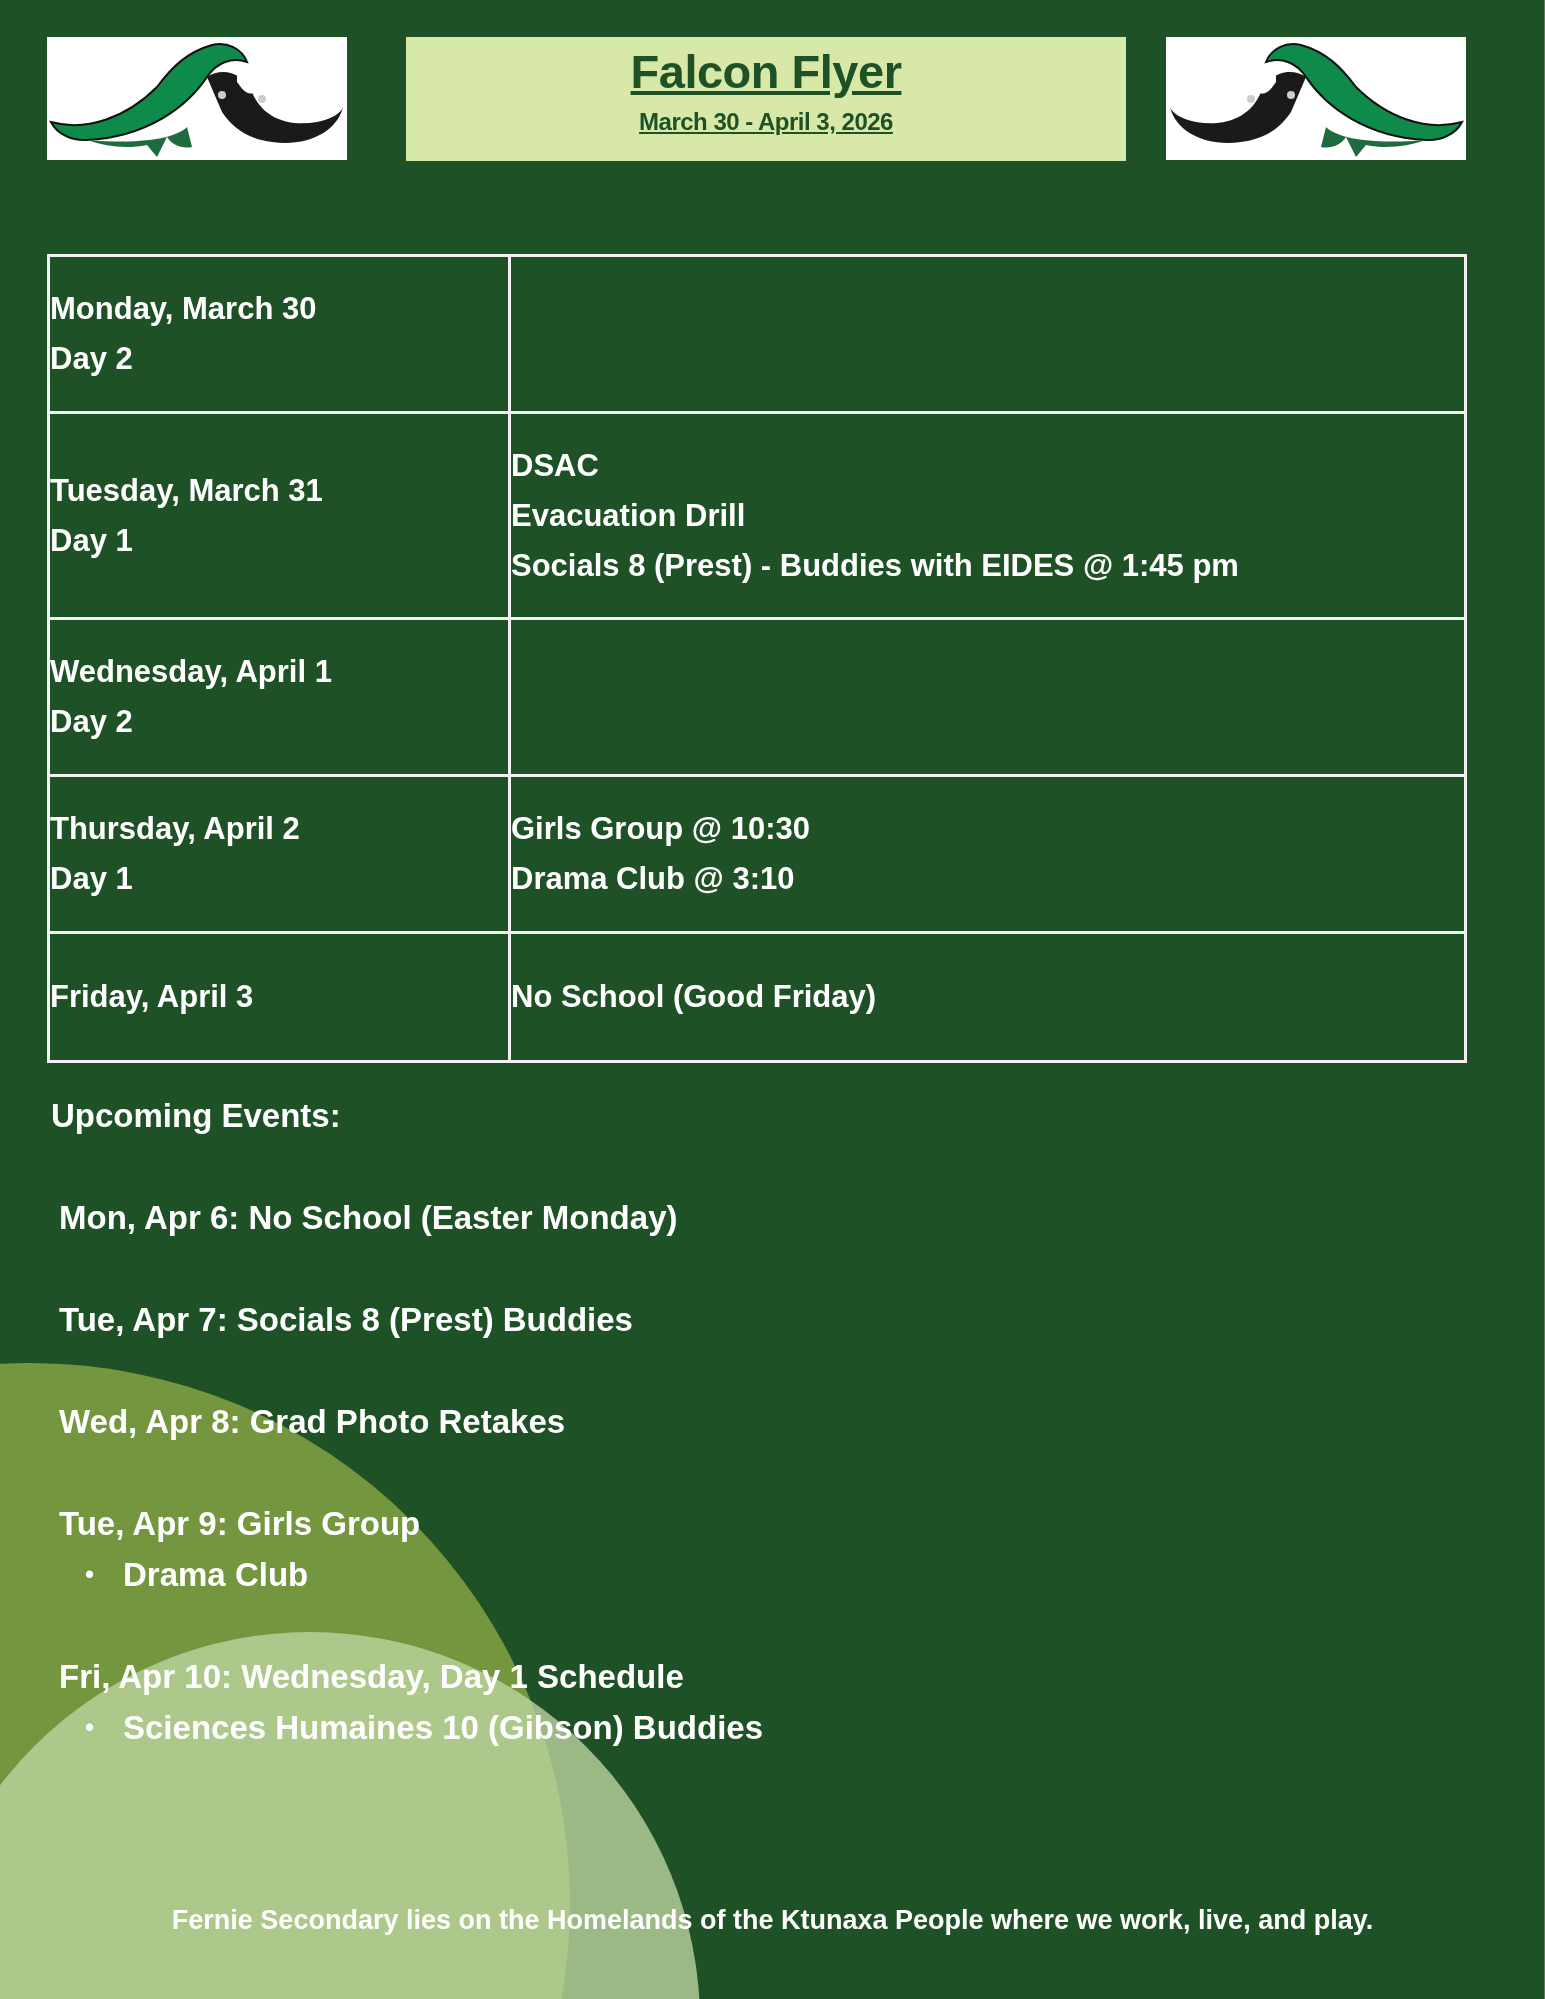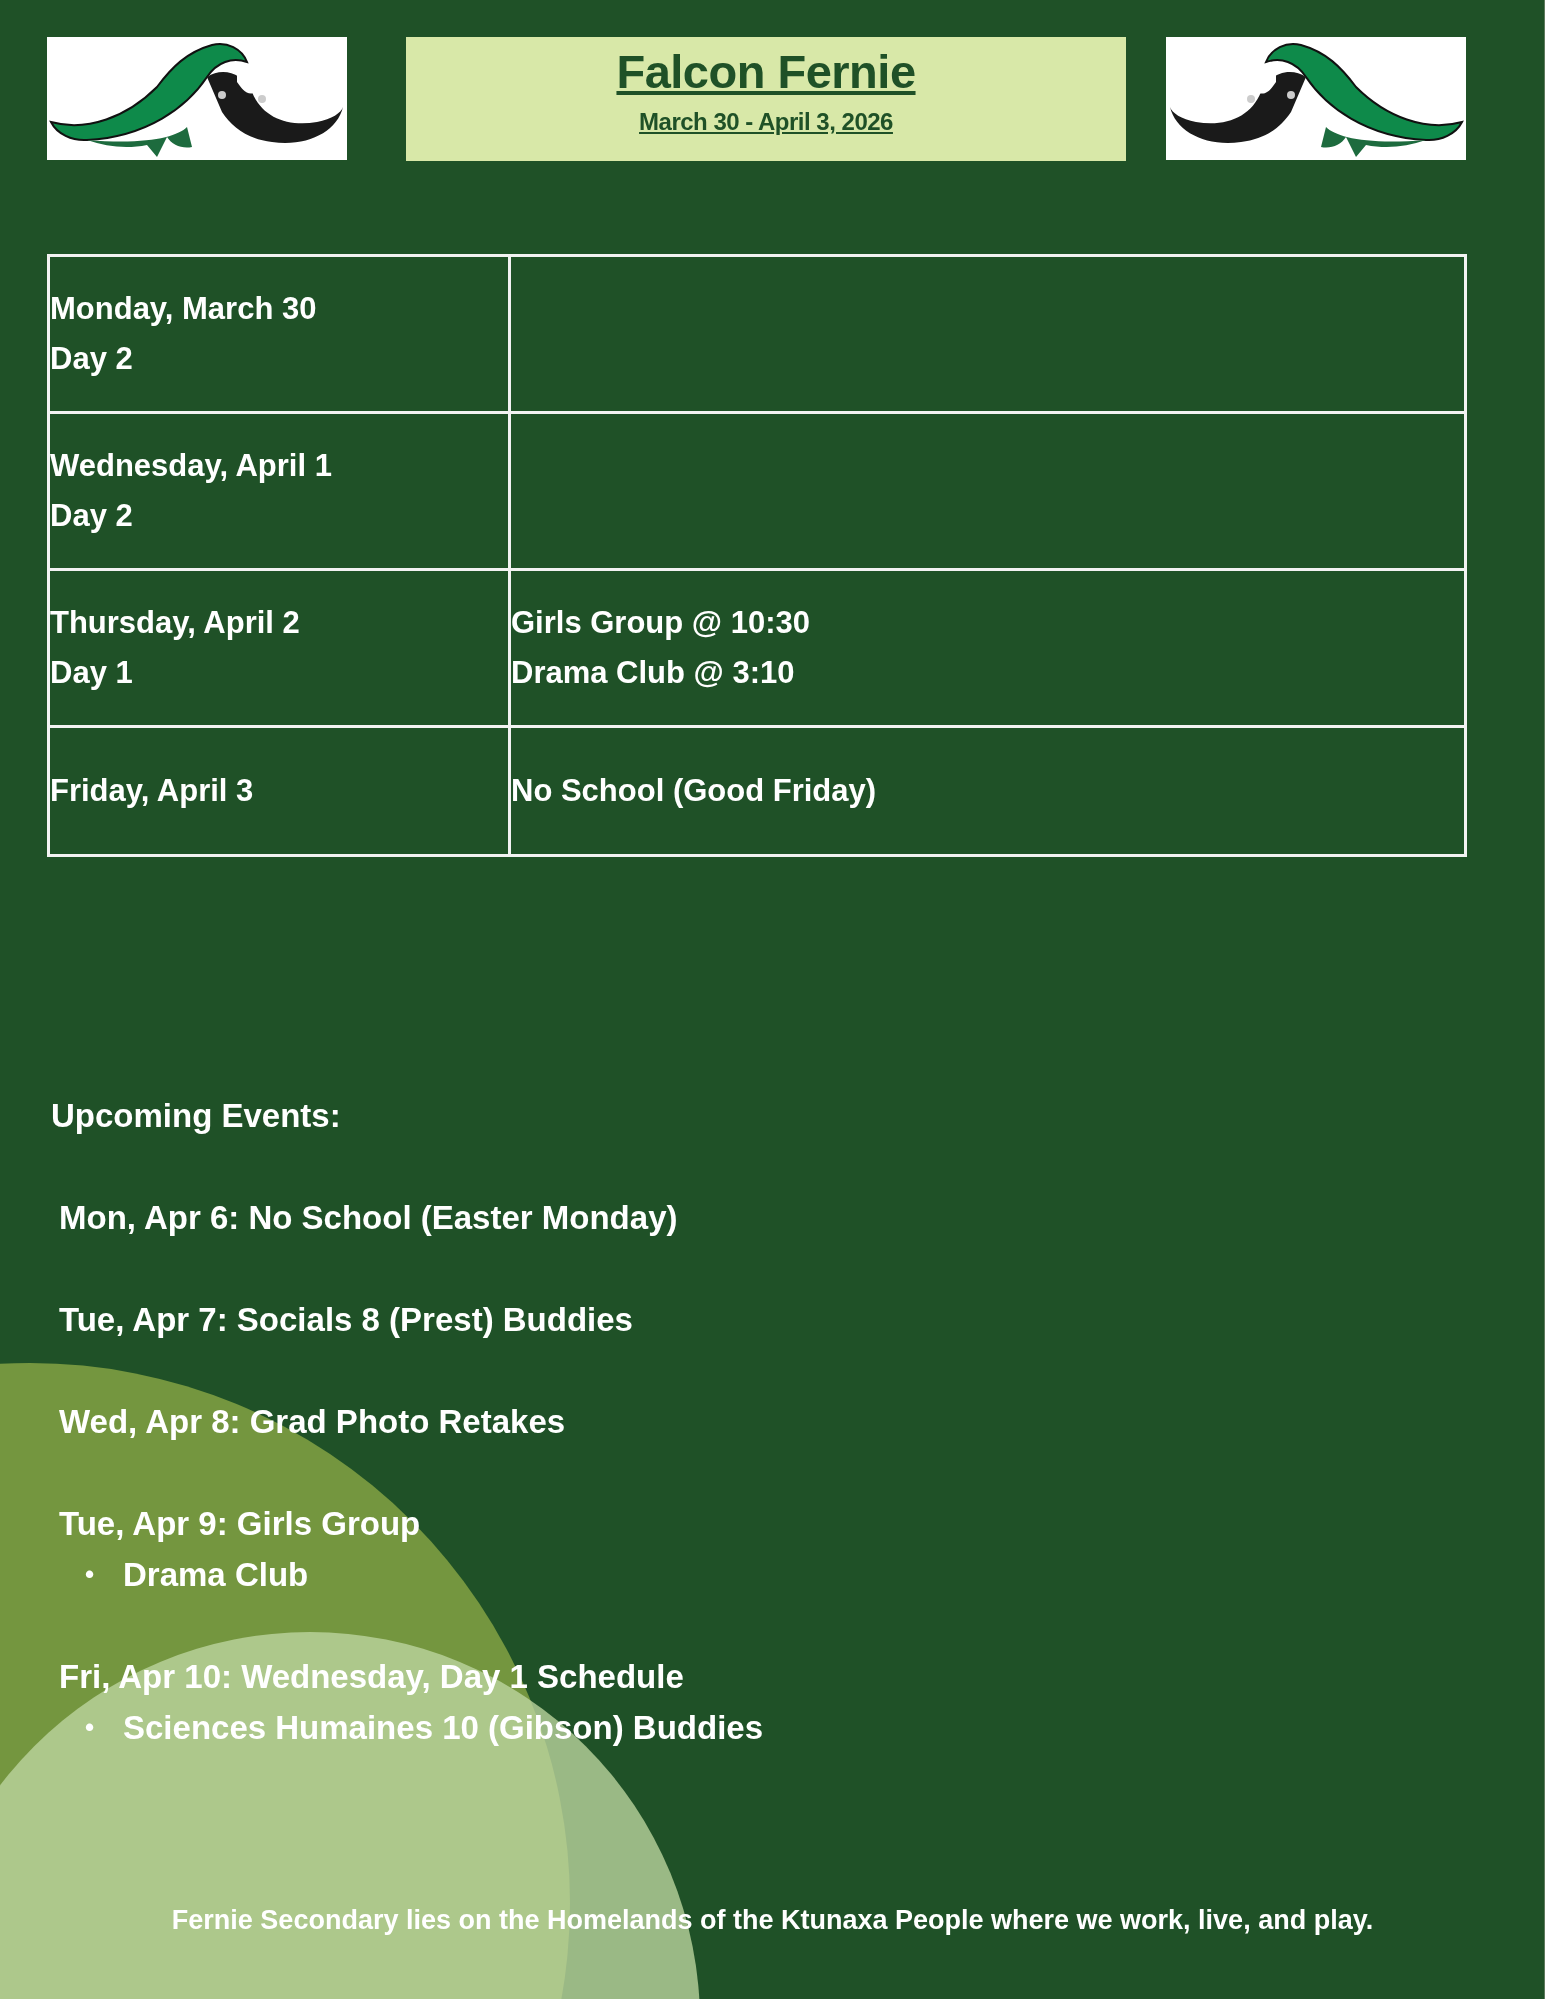--- a/index.html
+++ b/index.html
@@ -75,21 +75,21 @@
     <path d="M4 85 C40 95 80 80 110 50 C125 30 140 15 165 8 C180 4 195 12 200 25 C185 20 170 25 160 40 C140 70 100 100 40 103 C25 104 10 97 4 85 Z" fill="#0e8a4a" stroke="#111" stroke-width="2"></path>
     <path d="M160 40 C175 30 195 35 205 55 C215 80 240 90 270 85 C285 82 294 76 296 70 C290 95 260 110 225 105 C200 102 185 90 175 75 Z" fill="#1a1a1a"></path>
     <path d="M40 103 C60 110 80 112 100 108 L110 120 L120 100 C125 108 135 112 145 110 L140 90 C130 100 100 108 40 103 Z" fill="#1d6b3e"></path>
     <path d="M190 30 C200 35 208 45 210 55 C200 60 195 52 190 45 Z" fill="#fff"></path>
     <circle cx="175" cy="58" r="4" fill="#ccc"></circle>
     <circle cx="215" cy="62" r="4" fill="#ccc"></circle>
   </svg>
 </div>
 
 <div class="title-box">
-  <div class="title">Falcon Fernie</div>
+  <div class="title">Falcon Flyer</div>
   <div class="subtitle">March 30 - April 3, 2026</div>
 </div>
 
 <div class="logo logo-right">
   <svg viewBox="0 0 300 123" style="transform:scaleX(-1)">
     <path d="M4 85 C40 95 80 80 110 50 C125 30 140 15 165 8 C180 4 195 12 200 25 C185 20 170 25 160 40 C140 70 100 100 40 103 C25 104 10 97 4 85 Z" fill="#0e8a4a" stroke="#111" stroke-width="2"></path>
     <path d="M160 40 C175 30 195 35 205 55 C215 80 240 90 270 85 C285 82 294 76 296 70 C290 95 260 110 225 105 C200 102 185 90 175 75 Z" fill="#1a1a1a"></path>
     <path d="M40 103 C60 110 80 112 100 108 L110 120 L120 100 C125 108 135 112 145 110 L140 90 C130 100 100 108 40 103 Z" fill="#1d6b3e"></path>
     <path d="M190 30 C200 35 208 45 210 55 C200 60 195 52 190 45 Z" fill="#fff"></path>
     <circle cx="175" cy="58" r="4" fill="#ccc"></circle>
@@ -98,20 +98,31 @@
 </div>
 
 <table class="schedule">
   <tbody>
       <tr style="height:157px;">
     <td class="day-cell">
       <span class="line">Monday, March 30</span>
       <span class="line">Day 2</span>
     </td>
     <td></td>
+  </tr>
+  <tr style="height:206px;">
+    <td class="day-cell">
+      <span class="line">Tuesday, March 31</span>
+      <span class="line">Day 1</span>
+    </td>
+    <td>
+      <span class="line">DSAC</span>
+      <span class="line">Evacuation Drill</span>
+      <span class="line">Socials 8 (Prest) - Buddies with EIDES @ 1:45 pm</span>
+    </td>
   </tr>
   <tr style="height:157px;">
     <td class="day-cell">
       <span class="line">Wednesday, April 1</span>
       <span class="line">Day 2</span>
     </td>
     <td></td>
   </tr>
   <tr style="height:157px;">
     <td class="day-cell">

